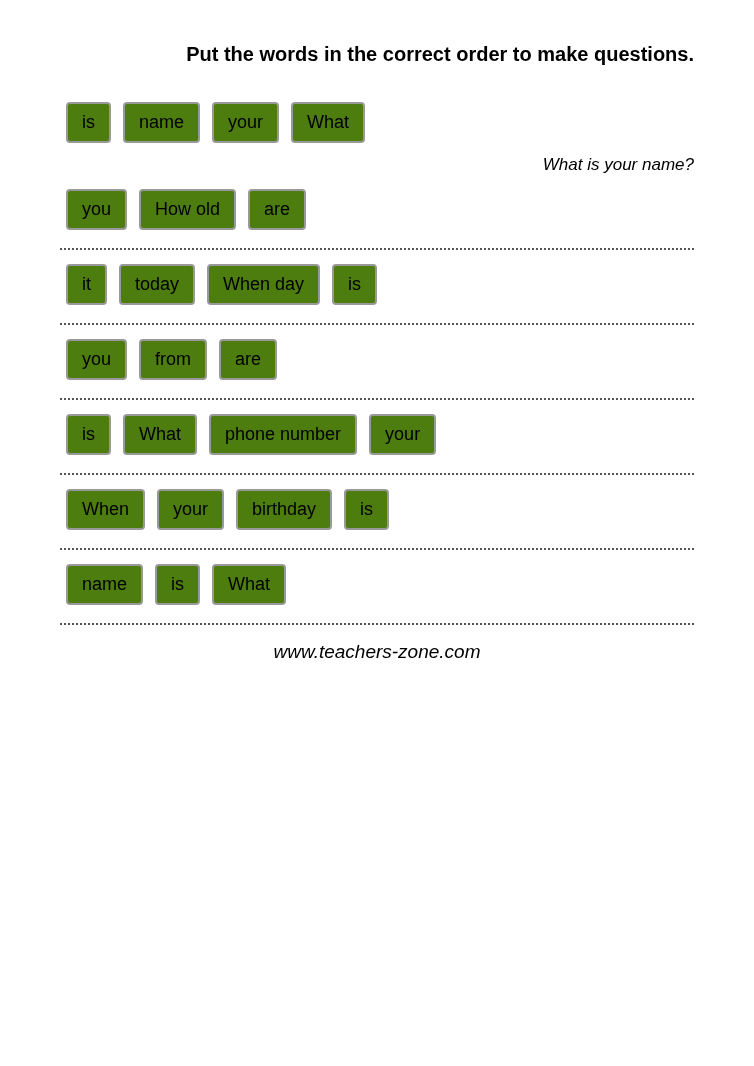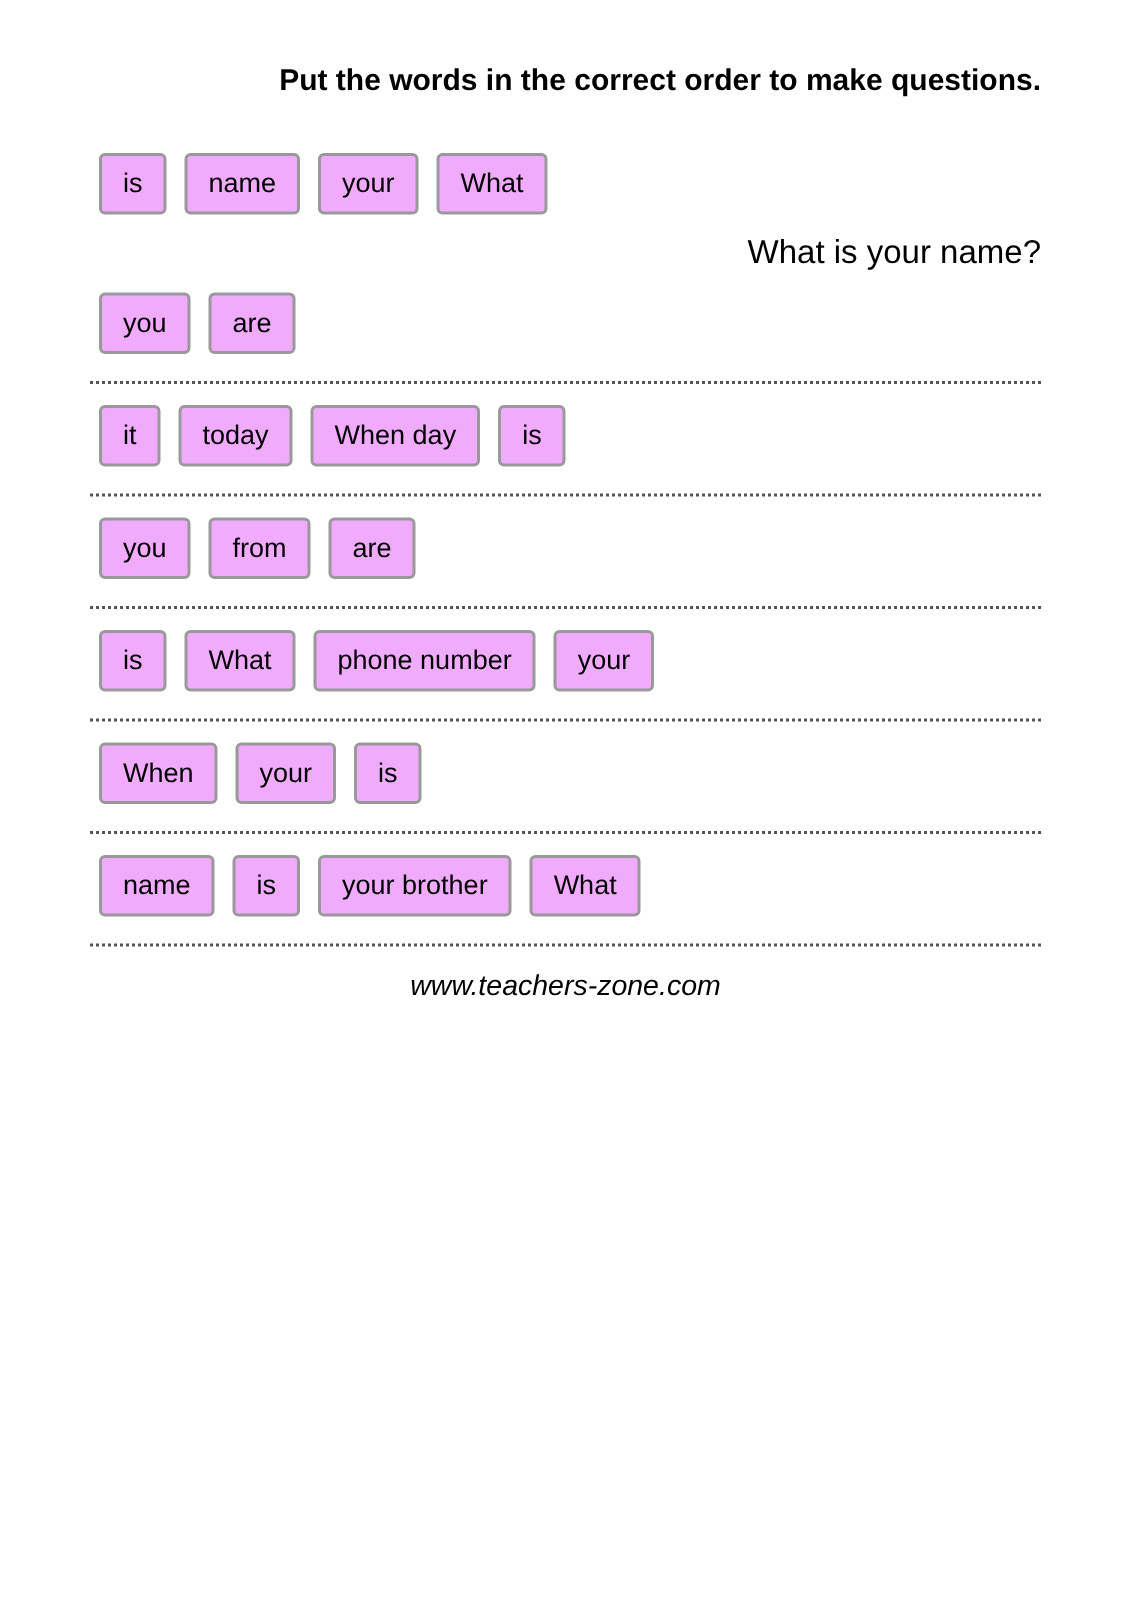--- a/index.html
+++ b/index.html
@@ -26,34 +26,35 @@
       line-height: 1.4;
     }
 
     .word-card {
       display: inline-block;
       border: 2px solid #999;
       border-radius: 4px;
       padding: 8px 14px;
       margin: 4px 6px;
       font-size: 18px;
-      background: #f0abfc;
+      background: #4d7c0f;
       white-space: nowrap;
     }
 
     .row {
       display: flex;
       flex-wrap: wrap;
       align-items: center;
       margin-bottom: 8px;
       margin-top: 10px;
     }
 
     .answer-line {
-      font-size: 22px;
+      font-style: italic;
+      font-size: 17px;
       margin-left: 10px;
       margin-bottom: 8px;
       margin-top: 2px;
     }
 
     .dotted-line {
       border: none;
       border-top: 2px dotted #555;
       margin: 14px 0 10px 0;
       width: 100%;
@@ -77,20 +78,21 @@
   <div class="row">
     <span class="word-card">is</span>
     <span class="word-card">name</span>
     <span class="word-card">your</span>
     <span class="word-card">What</span>
   </div>
   <div class="answer-line">What is your name?</div>
 
   <div class="row">
     <span class="word-card">you</span>
+    <span class="word-card">How old</span>
     <span class="word-card">are</span>
   </div>
   <hr class="dotted-line">
 
   <div class="row">
     <span class="word-card">it</span>
     <span class="word-card">today</span>
     <span class="word-card">When day</span>
     <span class="word-card">is</span>
   </div>
@@ -107,26 +109,26 @@
     <span class="word-card">is</span>
     <span class="word-card">What</span>
     <span class="word-card">phone number</span>
     <span class="word-card">your</span>
   </div>
   <hr class="dotted-line">
 
   <div class="row">
     <span class="word-card">When</span>
     <span class="word-card">your</span>
+    <span class="word-card">birthday</span>
     <span class="word-card">is</span>
   </div>
   <hr class="dotted-line">
 
   <div class="row">
     <span class="word-card">name</span>
     <span class="word-card">is</span>
-    <span class="word-card">your brother</span>
     <span class="word-card">What</span>
   </div>
   <hr class="dotted-line">
 </div>
 
 <div class="footer">www.teachers-zone.com</div>
 
 </body></html>

